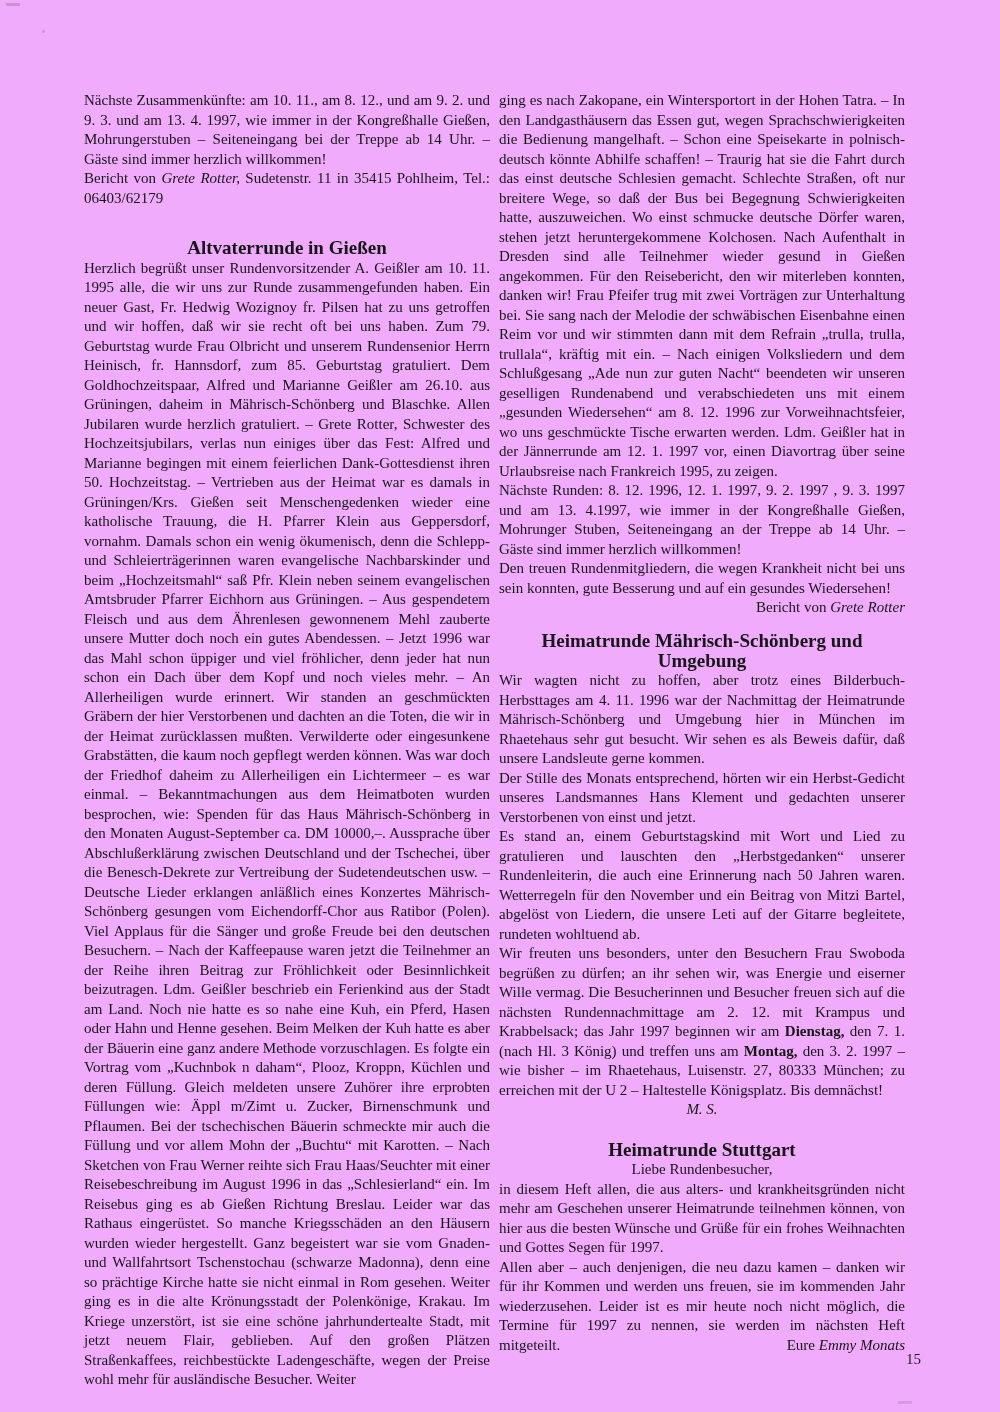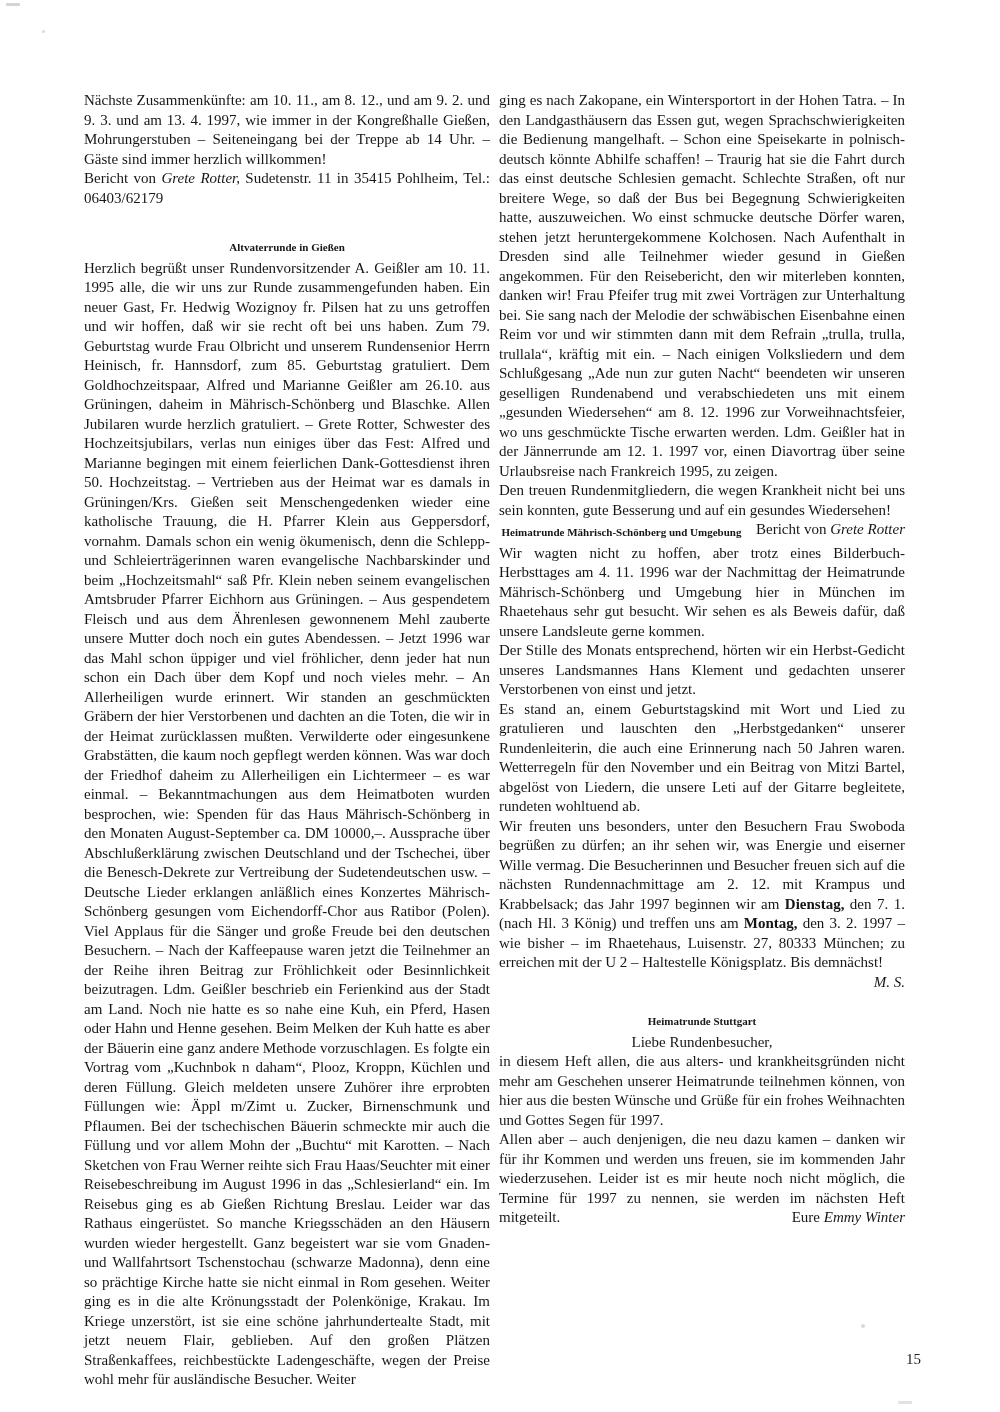--- a/index.html
+++ b/index.html
@@ -5,21 +5,21 @@
   html, body { margin: 0; padding: 0; }
   body {
     background: #e8e8e8;
     font-family: "Liberation Serif", "DejaVu Serif", serif;
   }
   .page {
     position: relative;
     width: 1000px;
     height: 1412px;
     margin: 0 auto;
-    background: #ffffff;
+    background: #f0abfc;
     color: #161616;
     overflow: hidden;
   }
   .col {
     position: absolute;
     top: 91px;
     width: 406px;
     font-size: 15px;
     line-height: 19.5px;
   }
@@ -30,33 +30,33 @@
     text-align: justify;
   }
   p.para-plain {
     margin: 0;
     text-align: center;
   }
   .heading {
     margin: 30px 0 1px 0;
     font-weight: bold;
     text-align: center;
-    font-size: 11px;
+    font-size: 19px;
     line-height: 19.5px;
   }
-  .heading-tight { margin-top: 3px; }
+  .heading-tight { margin-top: 33px; }
   .heading-wide  { margin-top: 20px; }
   .heading .hline { display: block; }
   .sig-float {
     float: right;
     padding-left: 12px;
   }
   .sig-line {
     margin: 0;
-    text-align: right;
+    text-align: center;
   }
   .it { font-style: italic; }
   .bd { font-weight: bold; margin-top: 20px; }
   .page-number {
     position: absolute;
     top: 1351px;
     left: 841px;
     width: 80px;
     text-align: right;
     font-size: 15px;
@@ -101,20 +101,23 @@
     </p>
 
   </div>
 
   <div class="col col-right">
 
     <p class="para">
       <span>ging es nach Zakopane, ein Wintersportort in der Hohen Tatra. – In den Landgasthäusern das Essen gut, wegen Sprachschwierigkeiten die Bedienung mangelhaft. – Schon eine Speisekarte in polnisch-deutsch könnte Abhilfe schaffen! – Traurig hat sie die Fahrt durch das einst deutsche Schlesien gemacht. Schlechte Straßen, oft nur breitere Wege, so daß der Bus bei Begegnung Schwierigkeiten hatte, auszuweichen. Wo einst schmucke deutsche Dörfer waren, stehen jetzt heruntergekommene Kolchosen. Nach Aufenthalt in Dresden sind alle Teilnehmer wieder gesund in Gießen angekommen. Für den Reisebericht, den wir miterleben konnten, danken wir! Frau Pfeifer trug mit zwei Vorträgen zur Unterhaltung bei. Sie sang nach der Melodie der schwäbischen Eisenbahne einen Reim vor und wir stimmten dann mit dem Refrain „trulla, trulla, trullala“, kräftig mit ein. – Nach einigen Volksliedern und dem Schlußgesang „Ade nun zur guten Nacht“ beendeten wir unseren geselligen Rundenabend und verabschiedeten uns mit einem „gesunden Wiedersehen“ am 8. 12. 1996 zur Vorweihnachtsfeier, wo uns geschmückte Tische erwarten werden. Ldm. Geißler hat in der Jännerrunde am 12. 1. 1997 vor, einen Diavortrag über seine Urlaubsreise nach Frankreich 1995, zu zeigen.</span>
     </p>
 
+    <p class="para">
+      <span>Nächste Runden: 8. 12. 1996, 12. 1. 1997, 9. 2. 1997 , 9. 3. 1997 und am 13. 4.1997, wie immer in der Kongreßhalle Gießen, Mohrunger Stuben, Seiteneingang an der Treppe ab 14 Uhr. – Gäste sind immer herzlich willkommen!</span>
+    </p>
 
     <p class="para">
       <span>Den treuen Rundenmitgliedern, die wegen Krankheit nicht bei uns sein konnten, gute Besserung und auf ein gesundes Wiedersehen!</span>
       <span class="sig-float"><span>Bericht von </span><span class="it">Grete Rotter</span></span>
     </p>
 
     <div class="heading heading-tight">
       <span class="hline">Heimatrunde Mährisch-Schönberg und Umgebung</span>
     </div>
 
@@ -145,20 +148,20 @@
     <p class="para-plain">
       <span>Liebe Rundenbesucher,</span>
     </p>
 
     <p class="para">
       <span>in diesem Heft allen, die aus alters- und krankheitsgründen nicht mehr am Geschehen unserer Heimatrunde teilnehmen können, von hier aus die besten Wünsche und Grüße für ein frohes Weihnachten und Gottes Segen für 1997.</span>
     </p>
 
     <p class="para">
       <span>Allen aber – auch denjenigen, die neu dazu kamen – danken wir für ihr Kommen und werden uns freuen, sie im kommenden Jahr wiederzusehen. Leider ist es mir heute noch nicht möglich, die Termine für 1997 zu nennen, sie werden im nächsten Heft mitgeteilt.</span>
-      <span class="sig-float"><span>Eure </span><span class="it">Emmy Winter</span></span>
+      <span class="sig-float"><span>Eure </span><span class="it">Emmy Monats</span></span>
     </p>
 
   </div>
 
   <div class="page-number">15</div>
 
 </div>
 
 </body></html>

